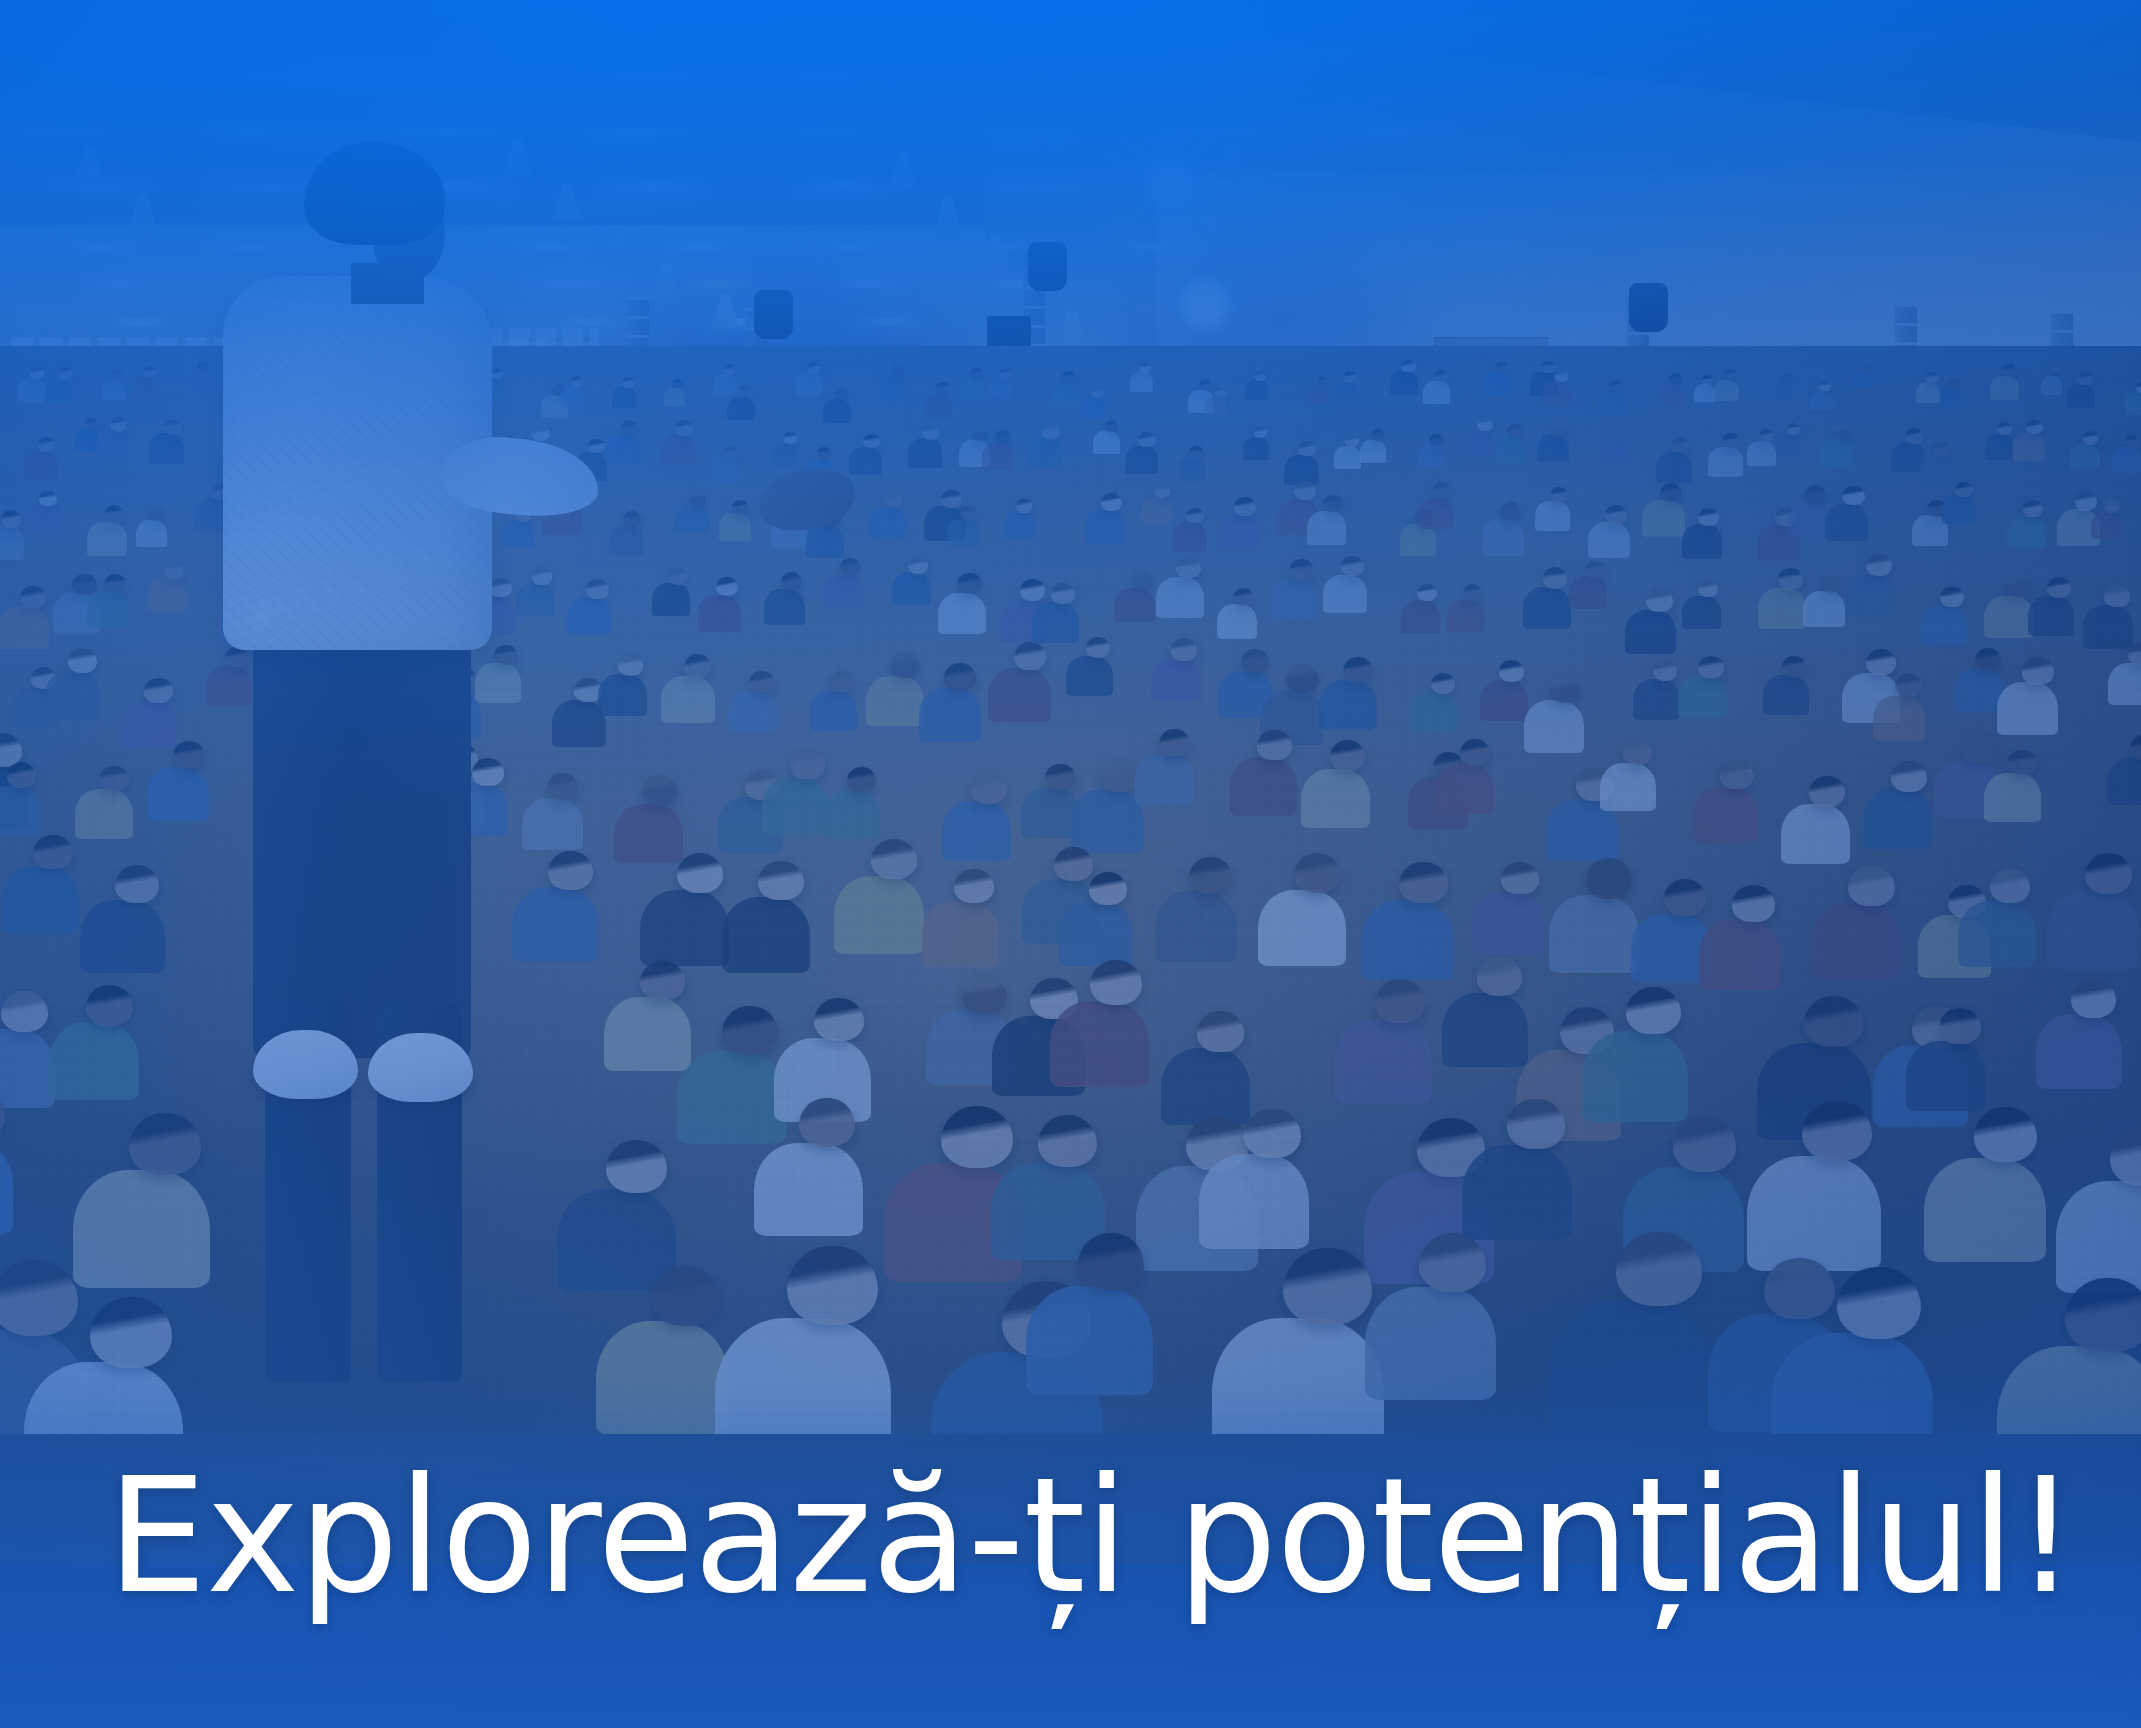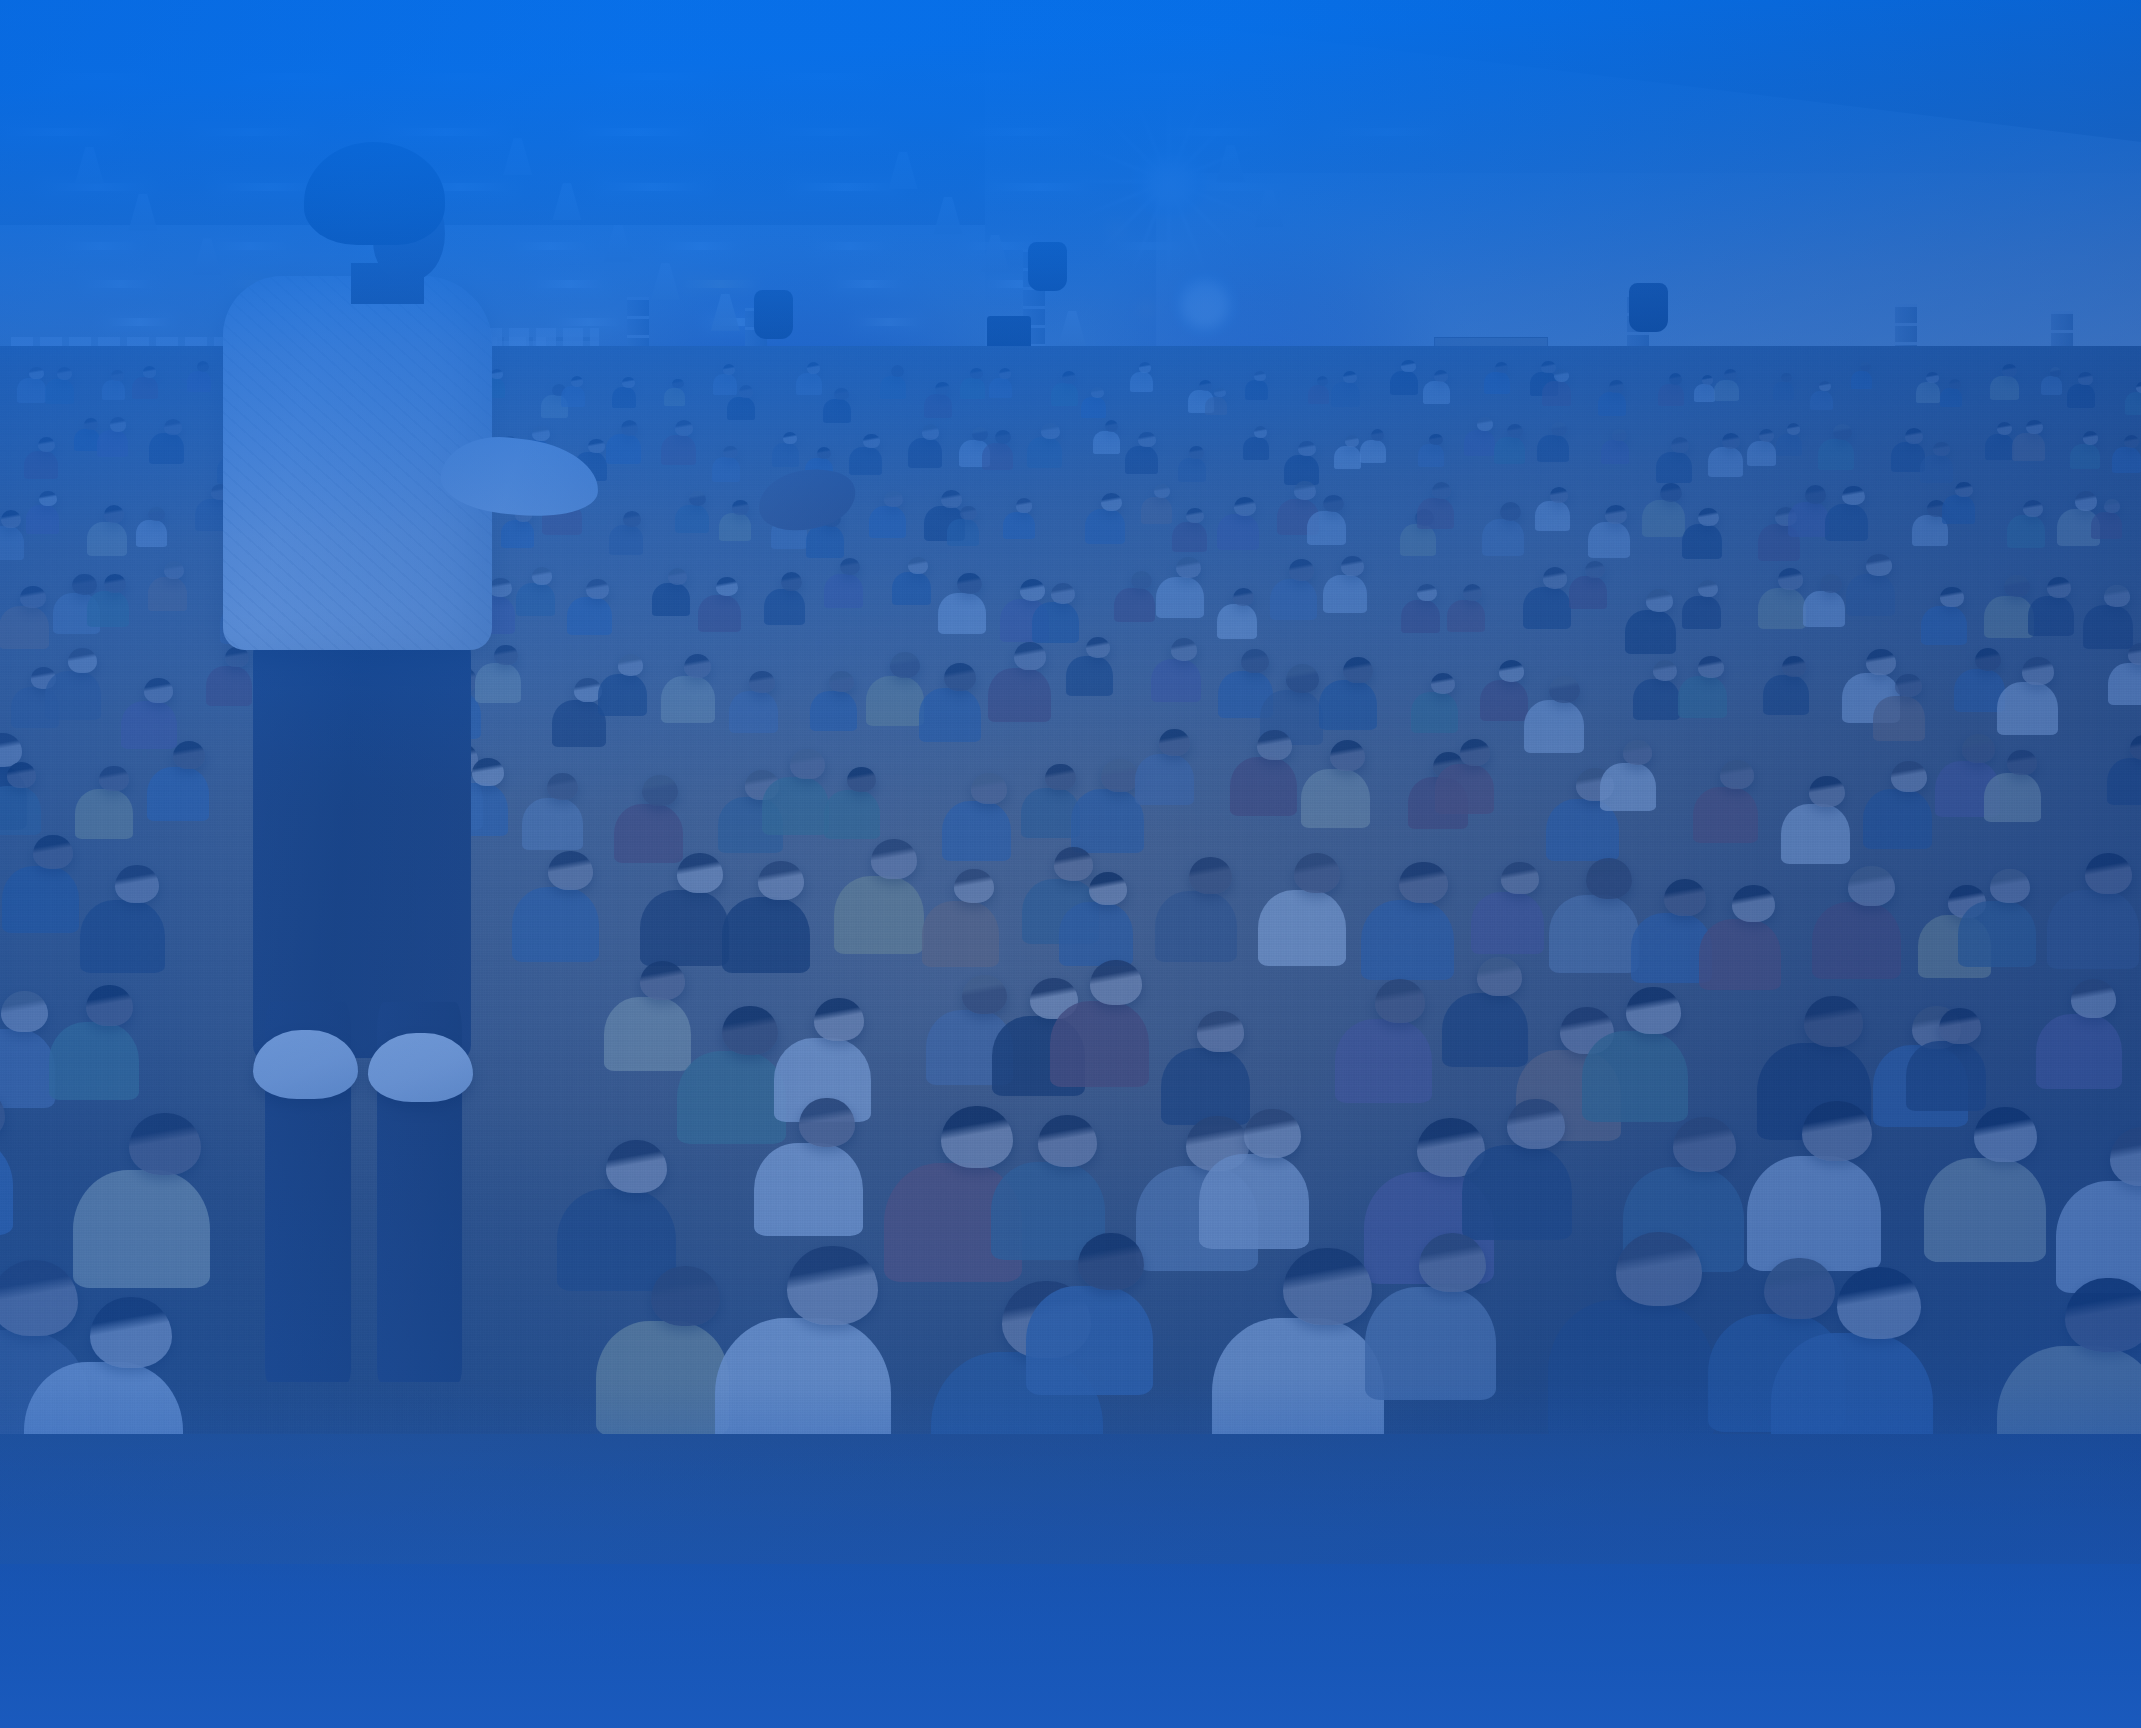--- a/index.html
+++ b/index.html
@@ -1106,14 +1106,15 @@
       <div class="sp-hair"></div>
     </div>
   </div>
 
   <div class="tint-c"></div>
   <div class="tint-a"></div>
   <div class="tint-b"></div>
   <div class="tint-bottom"></div>
   <div class="tint-floor"></div>
 
+  <div class="headline">Explorează-ți potențialul!</div>
 </div>
 
 
 </body></html>

